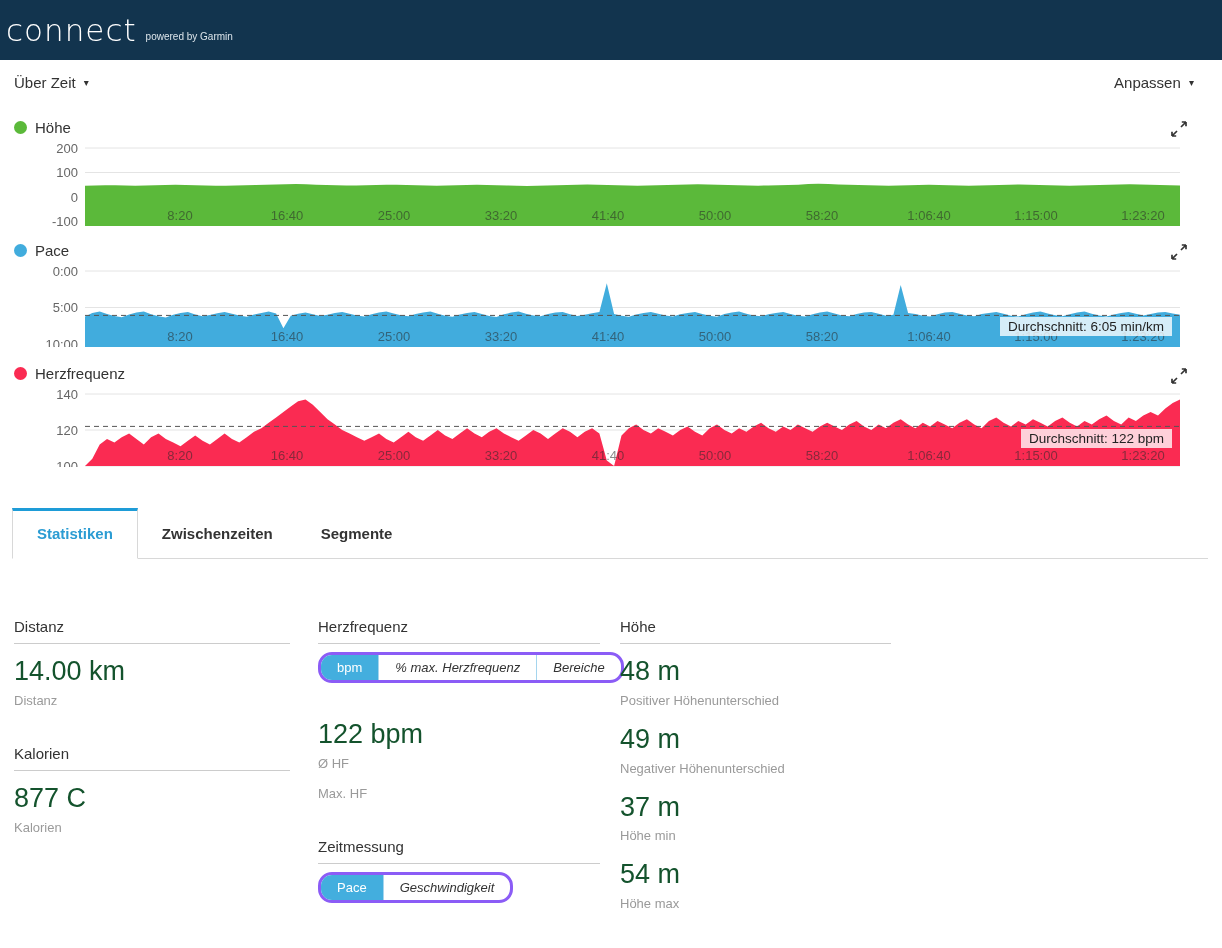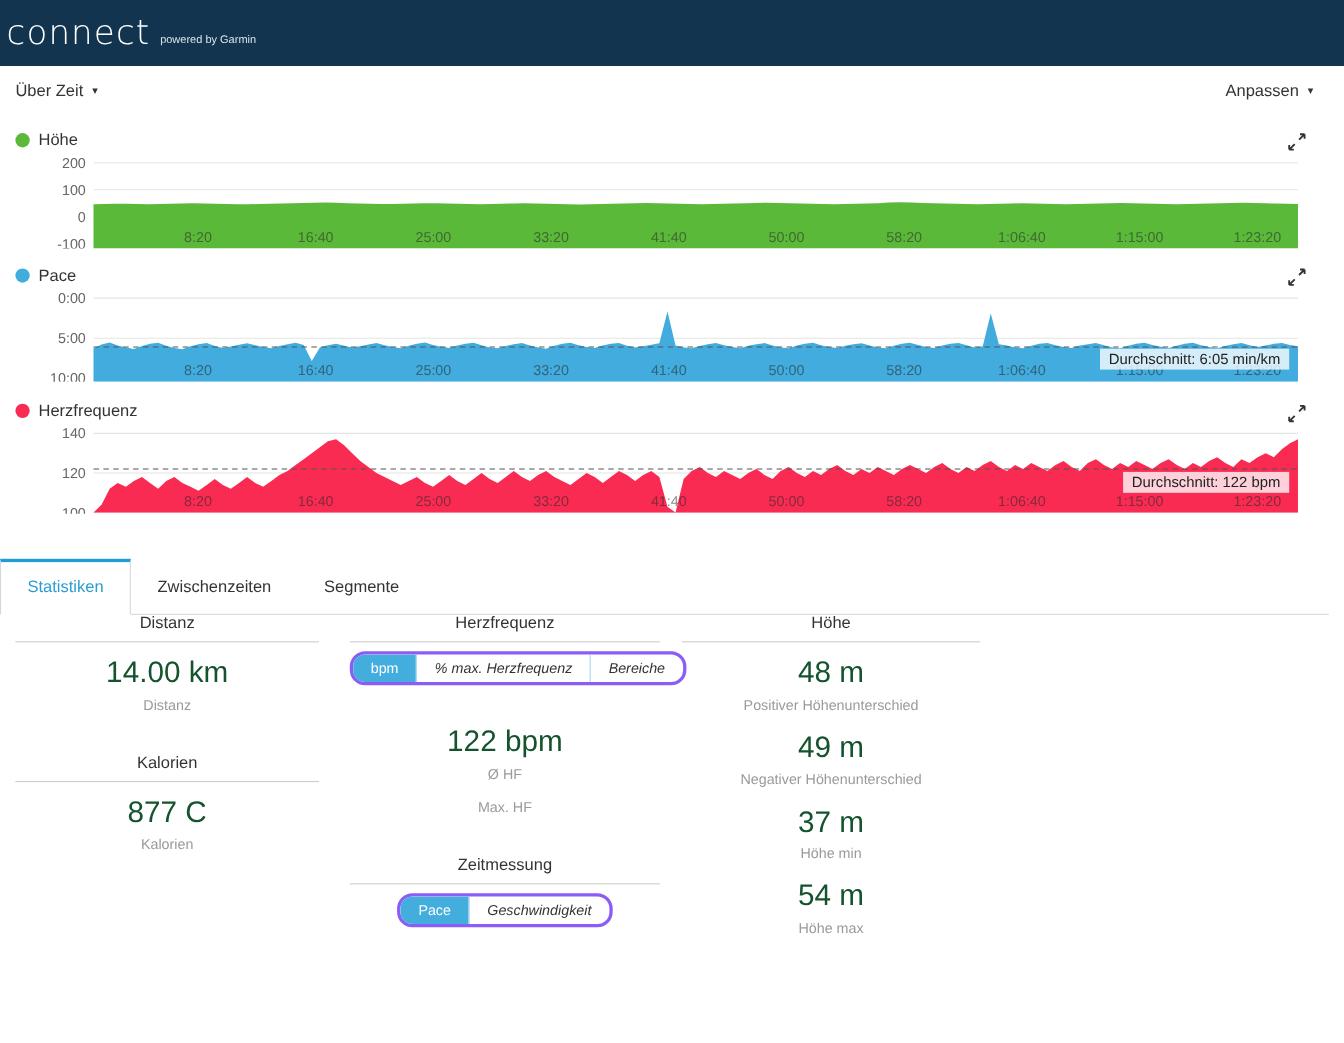--- a/index.html
+++ b/index.html
@@ -20,28 +20,28 @@
   
   .legend { position:absolute; left:14px; display:flex; align-items:center; }
   .legend-dot { width:13px; height:13px; border-radius:50%; display:inline-block; }
   .legend-label { font-size:15px; color:#333; margin-left:8px; }
   .expand-btn { position:absolute; left:1170px; width:18px; height:18px; cursor:pointer; }
   .chart-svg { position:absolute; left:0; width:1222px; display:block; }
   .chart-tooltip { position:absolute; right:50px; background:rgba(255,255,255,0.78);
     font-size:13.5px; color:#222; padding:2px 8px; white-space:nowrap; z-index:5; }
 
   
-  .tabbar { position:absolute; left:0; right:14px; top:508px; display:flex;
-    border-bottom:1px solid #d8d8d8; align-items:center; }
+  .tabbar { position:absolute; left:12px; right:14px; top:508px; display:flex;
+    border-bottom:1px solid #d8d8d8; align-items:center;font-weight:bold; }
   .tab { font-size:15px; color:#333; padding:17px 24px 16px 24px; cursor:pointer; }
   .tab.active { color:#2b9cd3; border:1px solid #d8d8d8; border-top:3px solid #1e9cd7;
     border-bottom:1px solid #fff; margin-bottom:-1px; background:#fff; padding-top:14px; }
 
   
-  .stat-col { position:absolute; top:558px;text-align:center; }
+  .stat-col { position:absolute; top:618px; }
   .col-1 { left:14px;  width:276px; }
   .col-2 { left:318px; width:282px; }
   .col-3 { left:620px; width:271px; }
   .stat-header { font-size:15px; color:#333; padding-bottom:8px; border-bottom:1px solid #ccc; }
   .stat-header.later { margin-top:37px; }
   .metric { margin-top:15px; }
   .metric-value { font-size:27px; color:#14532d; line-height:1.25; }
   .metric-label { font-size:13px; color:#9a9a9a; margin-top:4px; }
   .metric.first { margin-top:11px; }
   .metric.after-toggle { margin-top:35px; }

